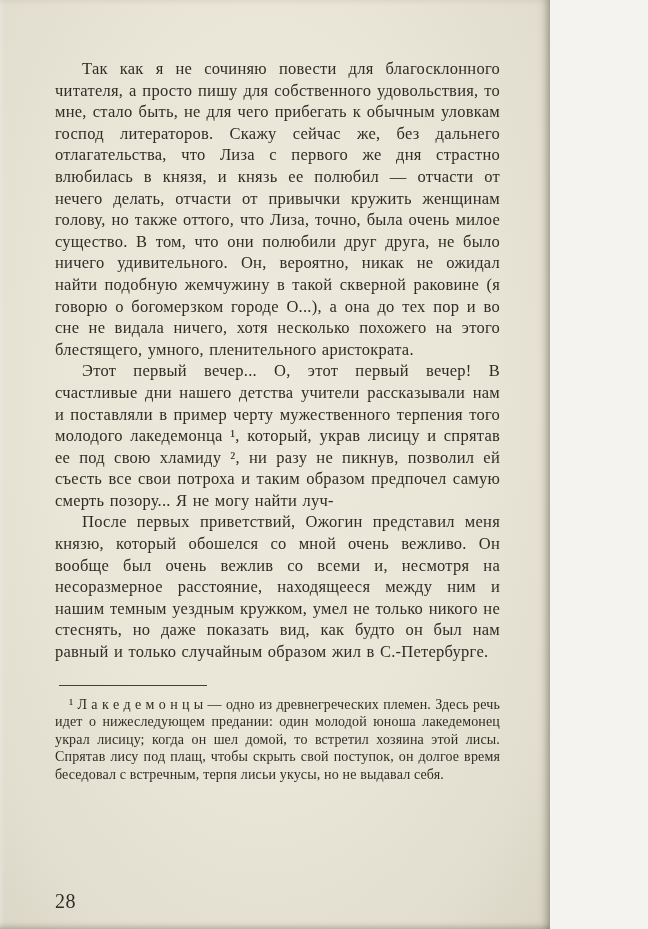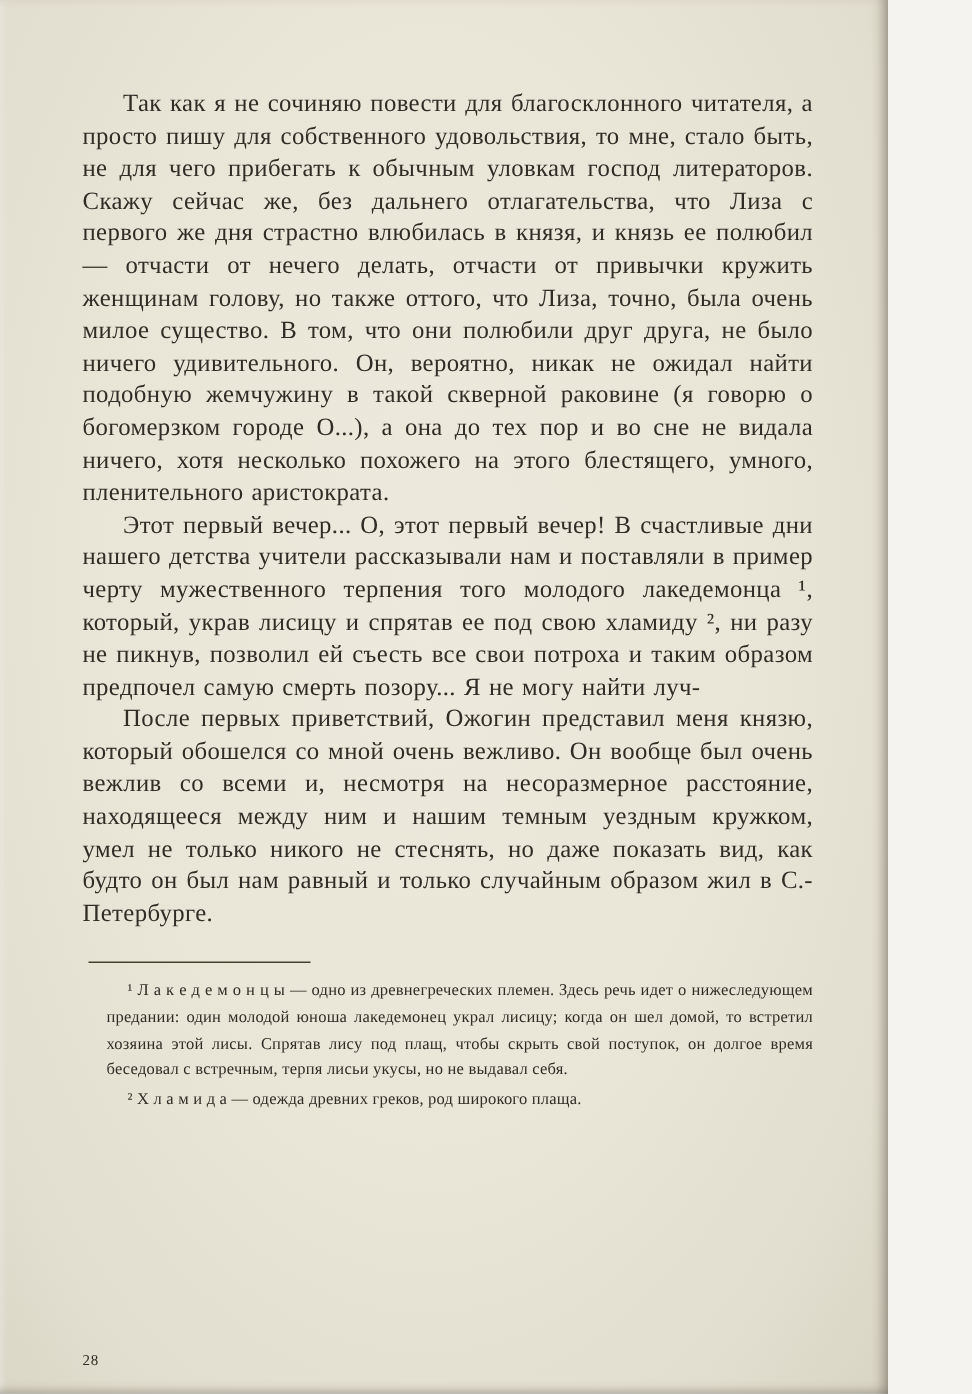--- a/index.html
+++ b/index.html
@@ -7,21 +7,21 @@
     padding: 0;
     background: #f4f3ef;
   }
   body {
     width: 648px;
     height: 929px;
     overflow: hidden;
   }
   .scan {
     position: relative;
-    width: 592px;
+    width: 550px;
     height: 929px;
     box-sizing: border-box;
     padding: 58px 50px 0 55px;
     background:
       radial-gradient(ellipse at 48% 42%, #ede9dc 0%, #e9e5d7 50%, #e2decf 82%, #d9d5c5 100%);
     box-shadow:
       inset -7px 0 8px -4px rgba(70, 64, 50, 0.45),
       inset 0 -5px 7px -4px rgba(70, 64, 50, 0.35),
       inset 3px 0 4px -2px rgba(255, 255, 255, 0.6);
     font-family: "Liberation Serif", "DejaVu Serif", serif;
@@ -37,49 +37,48 @@
     word-spacing: 1px;
   }
   .footnote-rule {
     width: 148px;
     height: 0;
     border: none;
     border-top: 1.5px solid #45412f;
     margin: 22px 0 10px 4px;
   }
   .footnotes p {
-    margin: 0 0 2px 16px;
-    font-size: 11px;
+    margin: 0 0 2px 0;
+    font-size: 14px;
     line-height: 17.6px;
     text-align: justify;
     text-indent: 14px;
     letter-spacing: 0.15px;
   }
   .page-number {
     position: absolute;
     left: 55px;
     bottom: 16px;
-    font-size: 10px;
+    font-size: 20px;
     letter-spacing: 0.5px;
     text-align: right;
   }
 </style>
 </head>
 <body>
 
 <div class="scan">
 
   <div class="body-text">
     <p>Так как я не сочиняю повести для благосклонного читателя, а просто пишу для собственного удовольствия, то мне, стало быть, не для чего прибегать к обычным уловкам господ литераторов. Скажу сейчас же, без дальнего отлагательства, что Лиза с первого же дня страстно влюбилась в князя, и князь ее полюбил — отчасти от нечего делать, отчасти от привычки кружить женщинам голову, но также оттого, что Лиза, точно, была очень милое существо. В том, что они полюбили друг друга, не было ничего удивительного. Он, вероятно, никак не ожидал найти подобную жемчужину в такой скверной раковине (я говорю о богомерзком городе О...), а она до тех пор и во сне не видала ничего, хотя несколько похожего на этого блестящего, умного, пленительного аристократа.</p>
     <p>Этот первый вечер... О, этот первый вечер! В счастливые дни нашего детства учители рассказывали нам и поставляли в пример черту мужественного терпения того молодого лакедемонца ¹, который, украв лисицу и спрятав ее под свою хламиду ², ни разу не пикнув, позволил ей съесть все свои потроха и таким образом предпочел самую смерть позору... Я не могу найти луч-</p>
     <p>После первых приветствий, Ожогин представил меня князю, который обошелся со мной очень вежливо. Он вообще был очень вежлив со всеми и, несмотря на несоразмерное расстояние, находящееся между ним и нашим темным уездным кружком, умел не только никого не стеснять, но даже показать вид, как будто он был нам равный и только случайным образом жил в С.-Петербурге.</p>
   </div>
 
   <hr class="footnote-rule">
 
   <div class="footnotes">
     <p>¹ Л а к е д е м о н ц ы — одно из древнегреческих племен. Здесь речь идет о нижеследующем предании: один молодой юноша лакедемонец украл лисицу; когда он шел домой, то встретил хозяина этой лисы. Спрятав лису под плащ, чтобы скрыть свой поступок, он долгое время беседовал с встречным, терпя лисьи укусы, но не выдавал себя.</p>
-    <p>² Х л а м и д а — одежда древних греков, род широкого плаща.</p>
   </div>
 
   <div class="page-number">28</div>
 
 </div>
 
 </body></html>

